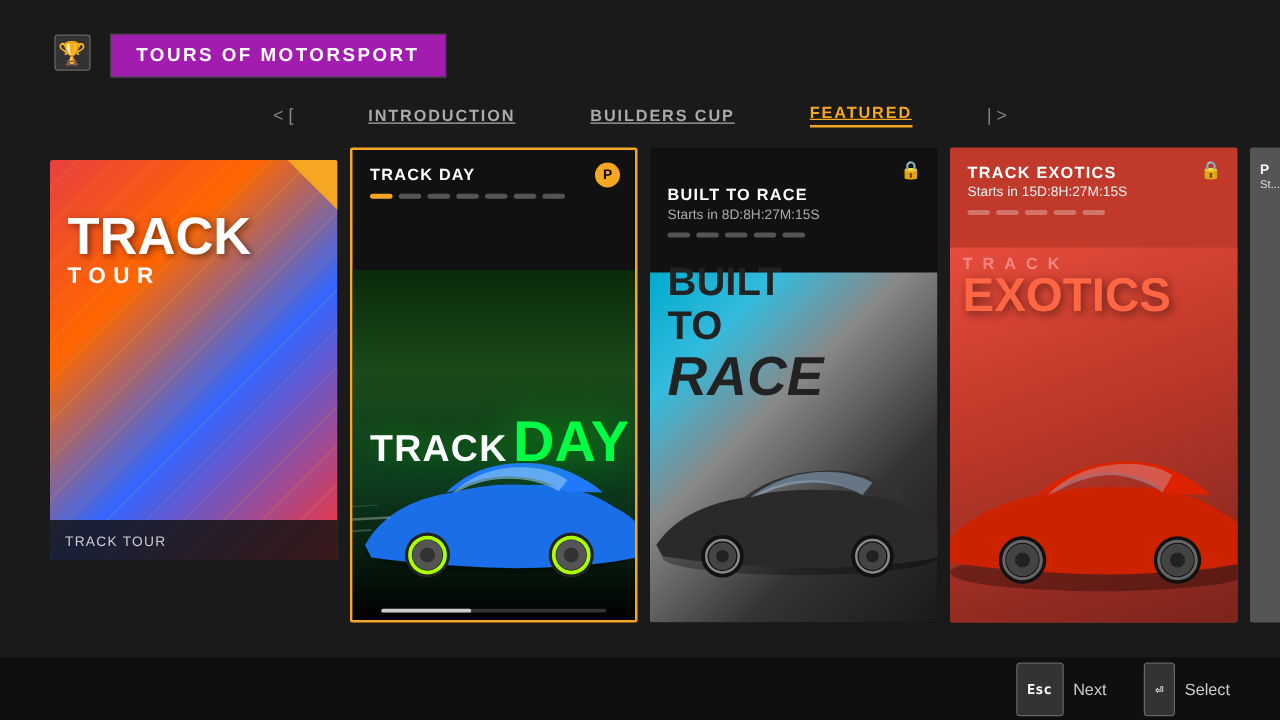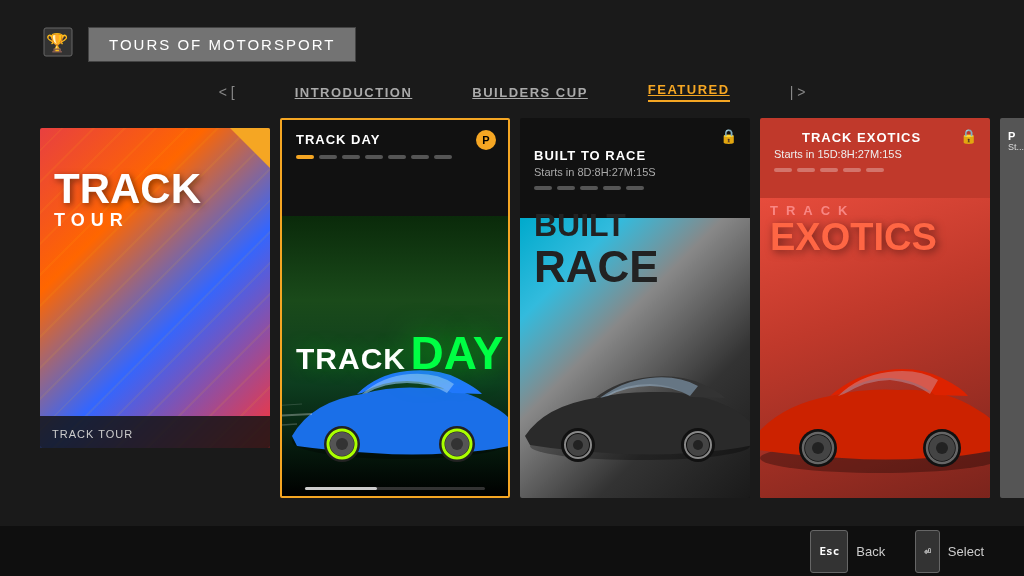--- a/index.html
+++ b/index.html
@@ -15,25 +15,25 @@
     
     .header-bar {
       position: absolute;
       top: 24px;
       left: 40px;
       display: flex;
       align-items: center;
       gap: 12px;
     }
     .header-title {
-      background: #737373;
+      background: #a21caf;
       padding: 8px 20px;
       color: #ffffff;
       font-size: 15px;
-      font-weight: 400;
+      font-weight: 700;
       letter-spacing: 2px;
       text-transform: uppercase;
       border: 1px solid #444;
     }
 
     
     .nav-tabs {
       position: absolute;
       top: 72px;
       left: 0;
@@ -316,20 +316,21 @@
       color: #222;
       text-transform: uppercase;
       display: block;
     }
     .card-built-to-race .btr-race {
       font-size: 44px;
       font-weight: 900;
       color: #222;
       text-transform: uppercase;
       display: block;
+      font-style: italic;
     }
 
     
     .card-track-exotics {
       width: 230px;
       height: 380px;
       position: relative;
       overflow: hidden;
       border-radius: 2px;
       flex-shrink: 0;
@@ -348,21 +349,20 @@
       top: 0; left: 0; right: 0;
       padding: 12px 14px 8px;
       z-index: 10;
     }
     .card-track-exotics .event-title {
       font-size: 13px;
       font-weight: 700;
       color: #ffffff;
       text-transform: uppercase;
       letter-spacing: 1px;
-      margin-left: 28px;
     }
     .card-track-exotics .timer {
       font-size: 11px;
       color: #eee;
       margin-top: 3px;
     }
     .card-track-exotics .dots {
       display: flex;
       gap: 5px;
       margin-top: 8px;
@@ -582,20 +582,21 @@
         <div class="dot"></div>
         <div class="dot"></div>
         <div class="dot"></div>
         <div class="dot"></div>
         <div class="dot"></div>
       </div>
     </div>
     <div class="bg-art"></div>
     <div class="btr-text">
       <span class="btr-built">BUILT</span>
+      <span class="btr-to">TO</span>
       <span class="btr-race">RACE</span>
     </div>
 
     <svg class="dark-car" viewBox="0 0 280 120">
       <ellipse cx="140" cy="88" rx="110" ry="14" fill="rgba(0,0,0,0.3)"></ellipse>
       <path d="M25 78 Q45 48 95 40 Q125 33 158 34 Q200 33 235 52 Q252 62 258 76 L258 86 Q230 93 190 95 Q150 98 108 95 Q68 93 30 87 Z" fill="#2a2a2a"></path>
       <path d="M95 40 Q118 22 150 19 Q180 16 202 26 Q220 34 225 40 L190 39 Q175 27 150 26 Q125 26 105 38 Z" fill="#333"></path>
       <path d="M100 40 Q122 23 150 20 Q178 17 198 28 L190 38 Q172 28 150 28 Q128 28 108 38 Z" fill="rgba(180,220,255,0.4)"></path>
       <circle cx="78" cy="87" r="17" fill="#111"></circle>
       <circle cx="78" cy="87" r="11" fill="#444"></circle>
@@ -648,19 +649,19 @@
       <div class="event-title">P</div>
       <div class="timer">St...</div>
     </div>
   </div>
 
 </div>
 
 <div class="bottom-bar">
   <div class="bottom-action">
     <span class="key-badge">Esc</span>
-    <span>Back</span>
+    <span>Next</span>
   </div>
   <div class="bottom-action">
     <span class="key-badge">⏎</span>
     <span>Select</span>
   </div>
 </div>
 
 </body></html>

